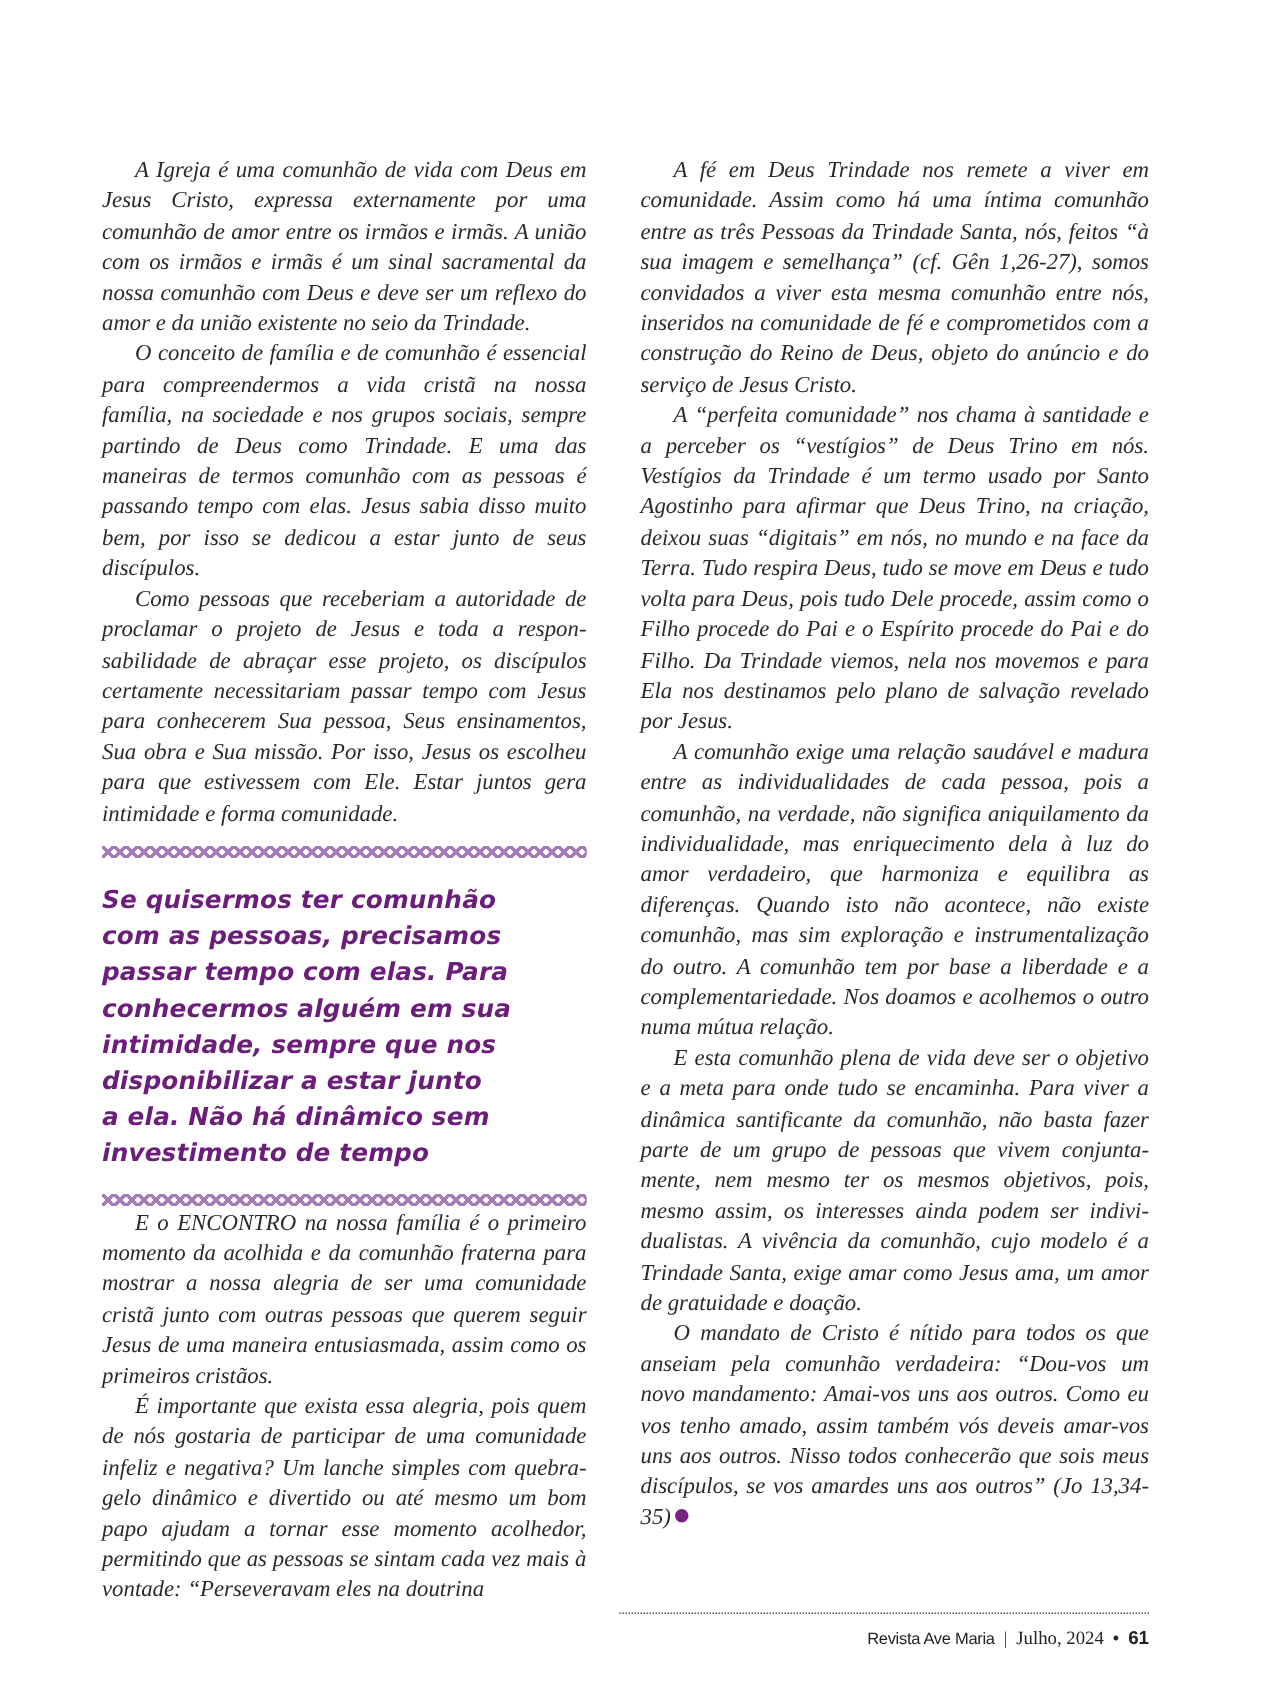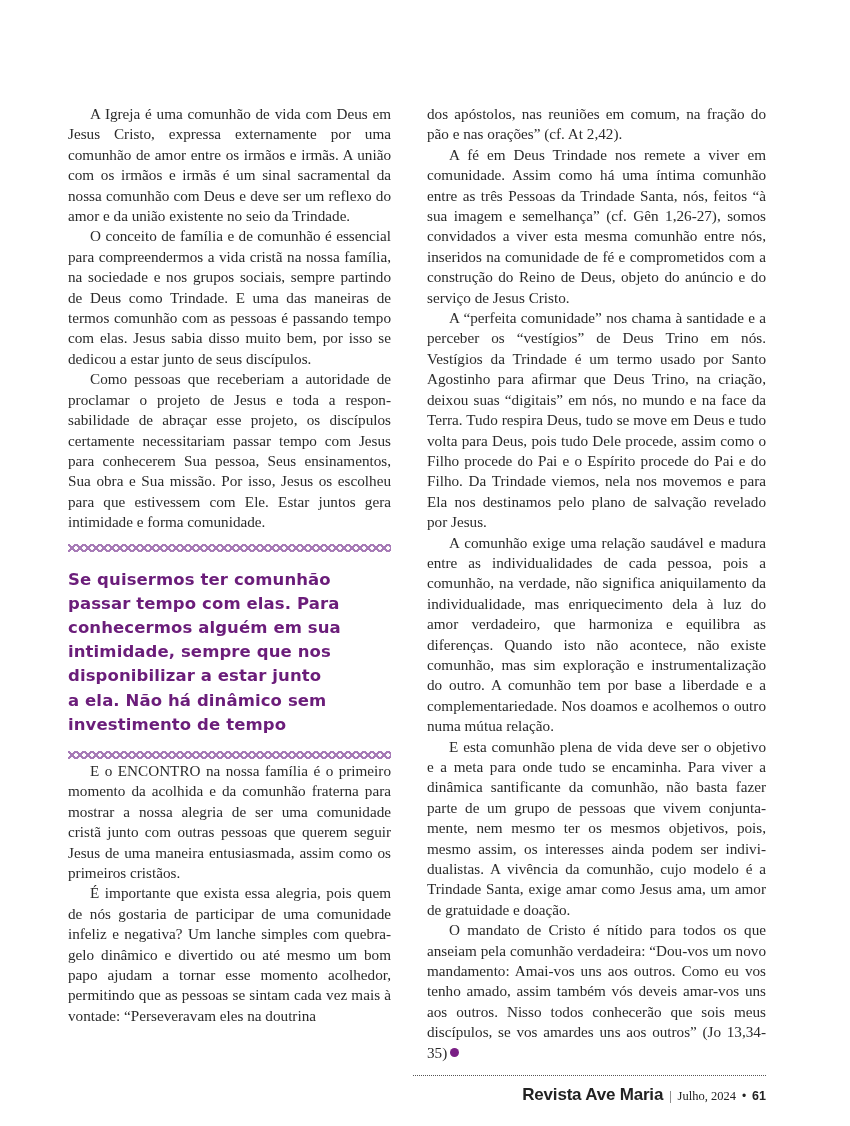--- a/index.html
+++ b/index.html
@@ -1,19 +1,19 @@
 <!DOCTYPE html>
 <html><head>
 <meta charset="utf-8">
 <style>
   html, body { margin: 0; padding: 0; background: #ffffff; }
   body { width: 850px; height: 1126px; position: relative; overflow: hidden;
          font-family: "Liberation Serif", "DejaVu Serif", serif; color: #2a2a2a; }
   .col { position: absolute; top: 104px; font-size: 15.2px; line-height: 20.4px;
-         text-align: justify; hyphens: manual; }
+         text-align: justify; hyphens: manual; font-style: italic; }
   .col-left { left: 68px; width: 323px; }
   .col-right { left: 427px; width: 339px; top: 104px; }
   .col p { margin: 0; text-indent: 22px; }
   .col p.cont { text-indent: 0; }
   .diamonds { height: 12px; margin: 9px 0 0 0; width: 323px; overflow: hidden;
     background-image: linear-gradient(45deg, transparent 40%, #8a4fa0 40%, #8a4fa0 55%, transparent 55%),
                       linear-gradient(-45deg, transparent 40%, #8a4fa0 40%, #8a4fa0 55%, transparent 55%),
                       linear-gradient(135deg, transparent 40%, #8a4fa0 40%, #8a4fa0 55%, transparent 55%),
                       linear-gradient(-135deg, transparent 40%, #8a4fa0 40%, #8a4fa0 55%, transparent 55%);
     background-size: 8px 8px; background-repeat: repeat-x; background-position: 0 2px;
@@ -22,53 +22,53 @@
     font-family: "DejaVu Sans", "Liberation Sans", sans-serif; font-weight: bold;
     font-size: 16.5px; line-height: 24.2px; color: #6b1d7a; letter-spacing: 0.1px; }
   .pull-quote span { display: block; }
   .after-quote { margin-top: 16px; }
   .end-dot { display: inline-block; width: 9px; height: 9px; border-radius: 50%;
              background: #7a1f85; margin-left: 3px; vertical-align: 1px; }
   .footer-rule { position: absolute; left: 413px; top: 1075px; width: 353px;
                  border-top: 1px dotted #555; }
   .footer { position: absolute; right: 84px; top: 1085px; font-size: 12px;
             display: flex; align-items: baseline; gap: 6px; color: #222; }
-  .footer .mag { font-family: "Liberation Sans", sans-serif; font-weight: bold;
-                 font-size: 17px; letter-spacing: -0.2px; }
+  .footer .mag { font-family: "Liberation Sans", sans-serif; font-weight: normal;
+                 font-size: 11px; letter-spacing: -0.2px; }
   .footer .sep { font-family: "Liberation Serif", serif; color: #444; }
   .footer .date { font-family: "Liberation Serif", serif; font-size: 12.5px; }
   .footer .bullet { font-family: "Liberation Sans", sans-serif; font-size: 12px; }
   .footer .page { font-family: "Liberation Sans", sans-serif; font-weight: bold; font-size: 12.5px; }
 </style>
 </head>
 <body>
 
 <div class="col col-left">
   <p>A Igreja é uma comunhão de vida com Deus em Jesus Cristo, expressa externamente por uma comunhão de amor entre os irmãos e irmãs. A união com os irmãos e irmãs é um sinal sacramental da nossa comunhão com Deus e deve ser um reflexo do amor e da união existente no seio da Trindade.</p>
   <p>O conceito de família e de comunhão é essencial para compreendermos a vida cristã na nossa família, na sociedade e nos grupos sociais, sempre partindo de Deus como Trindade. E uma das maneiras de termos comunhão com as pessoas é passando tempo com elas. Jesus sabia disso muito bem, por isso se dedicou a estar junto de seus discípulos.</p>
   <p>Como pessoas que receberiam a autoridade de proclamar o projeto de Jesus e toda a respon­sabilidade de abraçar esse projeto, os discípulos certamente necessitariam passar tempo com Jesus para conhecerem Sua pessoa, Seus ensinamentos, Sua obra e Sua missão. Por isso, Jesus os escolheu para que estivessem com Ele. Estar juntos gera intimidade e forma comunidade.</p>
 
   <div class="diamonds"></div>
   <div class="pull-quote">
     <span>Se quisermos ter comunhão</span>
+    <span>com as pessoas, precisamos</span>
     <span>passar tempo com elas. Para</span>
     <span>conhecermos alguém em sua</span>
     <span>intimidade, sempre que nos</span>
     <span>disponibilizar a estar junto</span>
     <span>a ela. Não há dinâmico sem</span>
     <span>investimento de tempo</span>
   </div>
   <div class="diamonds"></div>
 
   <p class="after-quote">E o ENCONTRO na nossa família é o primeiro momento da acolhida e da comunhão fraterna para mostrar a nossa alegria de ser uma comunidade cristã junto com outras pessoas que querem seguir Jesus de uma maneira entusiasmada, assim como os primeiros cristãos.</p>
   <p>É importante que exista essa alegria, pois quem de nós gostaria de participar de uma comunidade infeliz e negativa? Um lanche simples com que­bra-gelo dinâmico e divertido ou até mesmo um bom papo ajudam a tornar esse momento acolhe­dor, permitindo que as pessoas se sintam cada vez mais à vontade: “Perseveravam eles na doutrina</p>
 </div>
 
 <div class="col col-right">
-  <p class="cont">dos apóstolos, nas reuniões em comum, na fração do pão e nas orações” (cf. At 2,42).</p>
   <p>A fé em Deus Trindade nos remete a viver em comunidade. Assim como há uma íntima comunhão entre as três Pessoas da Trindade Santa, nós, feitos “à sua imagem e semelhança” (cf. Gên 1,26-27), somos convidados a viver esta mesma comunhão entre nós, inseridos na comunidade de fé e comprometidos com a construção do Reino de Deus, objeto do anúncio e do serviço de Jesus Cristo.</p>
   <p>A “perfeita comunidade” nos chama à santidade e a perceber os “vestígios” de Deus Trino em nós. Vestígios da Trindade é um termo usado por Santo Agostinho para afirmar que Deus Trino, na criação, deixou suas “digitais” em nós, no mundo e na face da Terra. Tudo respira Deus, tudo se move em Deus e tudo volta para Deus, pois tudo Dele procede, assim como o Filho procede do Pai e o Espírito procede do Pai e do Filho. Da Trindade viemos, nela nos movemos e para Ela nos destinamos pelo plano de salvação revelado por Jesus.</p>
   <p>A comunhão exige uma relação saudável e ma­dura entre as individualidades de cada pessoa, pois a comunhão, na verdade, não significa aniquilamento da individualidade, mas enriquecimento dela à luz do amor verdadeiro, que harmoniza e equilibra as diferenças. Quando isto não acontece, não existe comunhão, mas sim exploração e instrumentalização do outro. A comunhão tem por base a liberdade e a complementariedade. Nos doamos e acolhemos o outro numa mútua relação.</p>
   <p>E esta comunhão plena de vida deve ser o objetivo e a meta para onde tudo se encaminha. Para viver a dinâmica santificante da comunhão, não basta fazer parte de um grupo de pessoas que vivem conjunta­mente, nem mesmo ter os mesmos objetivos, pois, mesmo assim, os interesses ainda podem ser indivi­dualistas. A vivência da comunhão, cujo modelo é a Trindade Santa, exige amar como Jesus ama, um amor de gratuidade e doação.</p>
   <p><span>O mandato de Cristo é nítido para todos os que anseiam pela comunhão verdadeira: “Dou-vos um novo mandamento: Amai-vos uns aos outros. Como eu vos tenho amado, assim também vós deveis amar-vos uns aos outros. Nisso todos conhecerão que sois meus discípulos, se vos amardes uns aos outros” (Jo 13,34-35)</span><span class="end-dot"></span></p>
 </div>
 
 <div class="footer-rule"></div>
 <div class="footer">
   <span class="mag">Revista Ave Maria</span>

